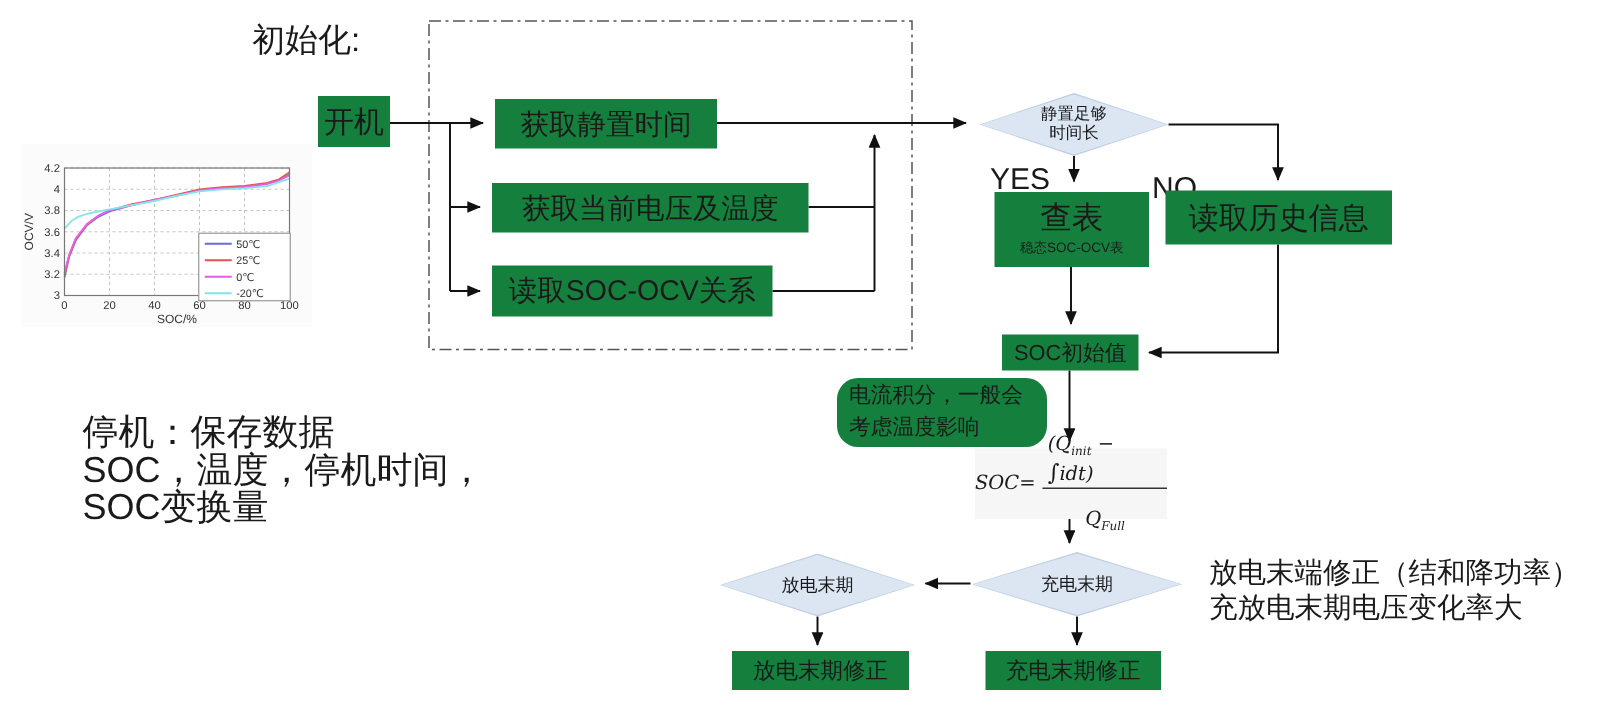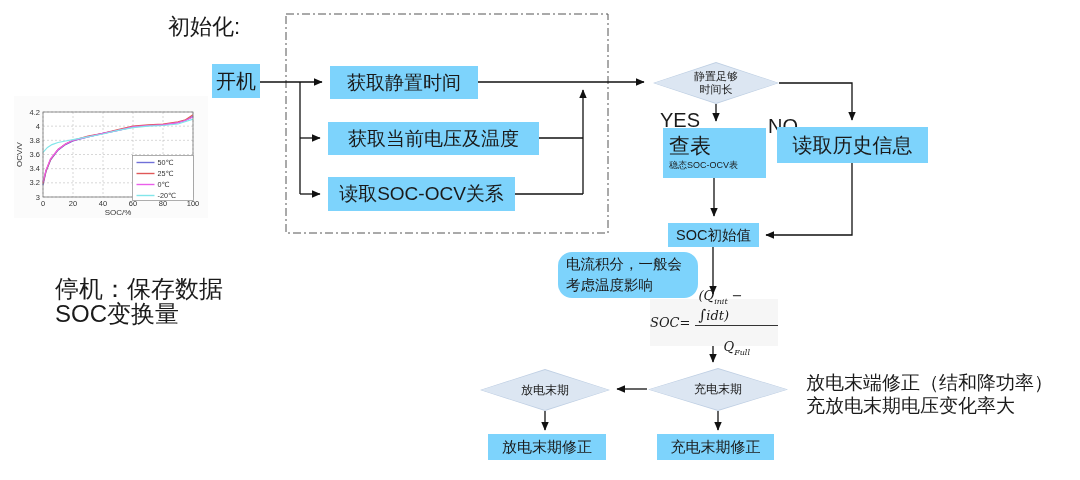--- a/index.html
+++ b/index.html
@@ -1,31 +1,31 @@
 <!DOCTYPE html>
 <html><head>
 <meta charset="utf-8">
 <style>
   html,body{margin:0;padding:0;background:#fff;}
   body{width:1080px;height:480px;position:relative;overflow:hidden;
        font-family:"Liberation Sans","DejaVu Sans",sans-serif;color:#1a1a1a;}
   .abs{position:absolute;}
-  .node{background:#7dd3fc;display:flex;align-items:center;justify-content:center;
+  .node{background:#15803d;display:flex;align-items:center;justify-content:center;
         text-align:center;box-sizing:border-box;}
   .diamond{clip-path:polygon(50% 0,100% 50%,50% 100%,0 50%);background:#bfcfe3;}
   .diamond .inner{position:absolute;inset:1px;clip-path:polygon(50% 0,100% 50%,50% 100%,0 50%);
         background:#dce6f2;display:flex;align-items:center;justify-content:center;
         text-align:center;flex-direction:column;}
   .lbl{white-space:pre;}
   #title{font-size:22px;}
   #power-on{font-size:20px;}
   .init-box{font-size:19px;}
   #diamond-rest .inner{font-size:11px;line-height:1.15;}
   .yn{font-size:20px;font-weight:500;}
-  #lookup{flex-direction:column;align-items:flex-start;padding:3px 6px;justify-content:center;}
+  #lookup{flex-direction:column;align-items:center;padding:3px 6px;justify-content:center;}
   #lookup .big{font-size:21px;line-height:1.1;}
   #lookup .small{font-size:9px;margin-top:2px;}
   #read-history{font-size:20px;}
   #soc-init{font-size:14.5px;}
   #note-integration{font-size:14.5px;line-height:21px;padding:2px 8px;
         justify-content:flex-start;text-align:left;align-items:center;display:flex;}
   .bottom-diamond .inner{font-size:12px;}
   .bottom-box{font-size:15px;}
   #note-shutdown{font-size:24px;line-height:25px;}
   #note-right{font-size:19px;line-height:23px;}
@@ -171,19 +171,20 @@
       <span>充电末期</span>
     </div>
 </div>
 
 <div class="node abs bottom-box" style="left:488px;top:434px;width:118px;height:26px;">放电末期修正</div>
 
 <div class="node abs bottom-box" style="left:657px;top:434px;width:117px;height:26px;">充电末期修正</div>
 
 <div id="note-shutdown" class="abs" style="left:55px;top:276px;">
   <div>停机：保存数据</div>
+  <div>SOC，温度，停机时间，</div>
   <div>SOC变换量</div>
 </div>
 
 <div id="note-right" class="abs" style="left:806px;top:371px;">
   <div>放电末端修正（结和降功率）</div>
   <div>充放电末期电压变化率大</div>
 </div>
 
 </body></html>

